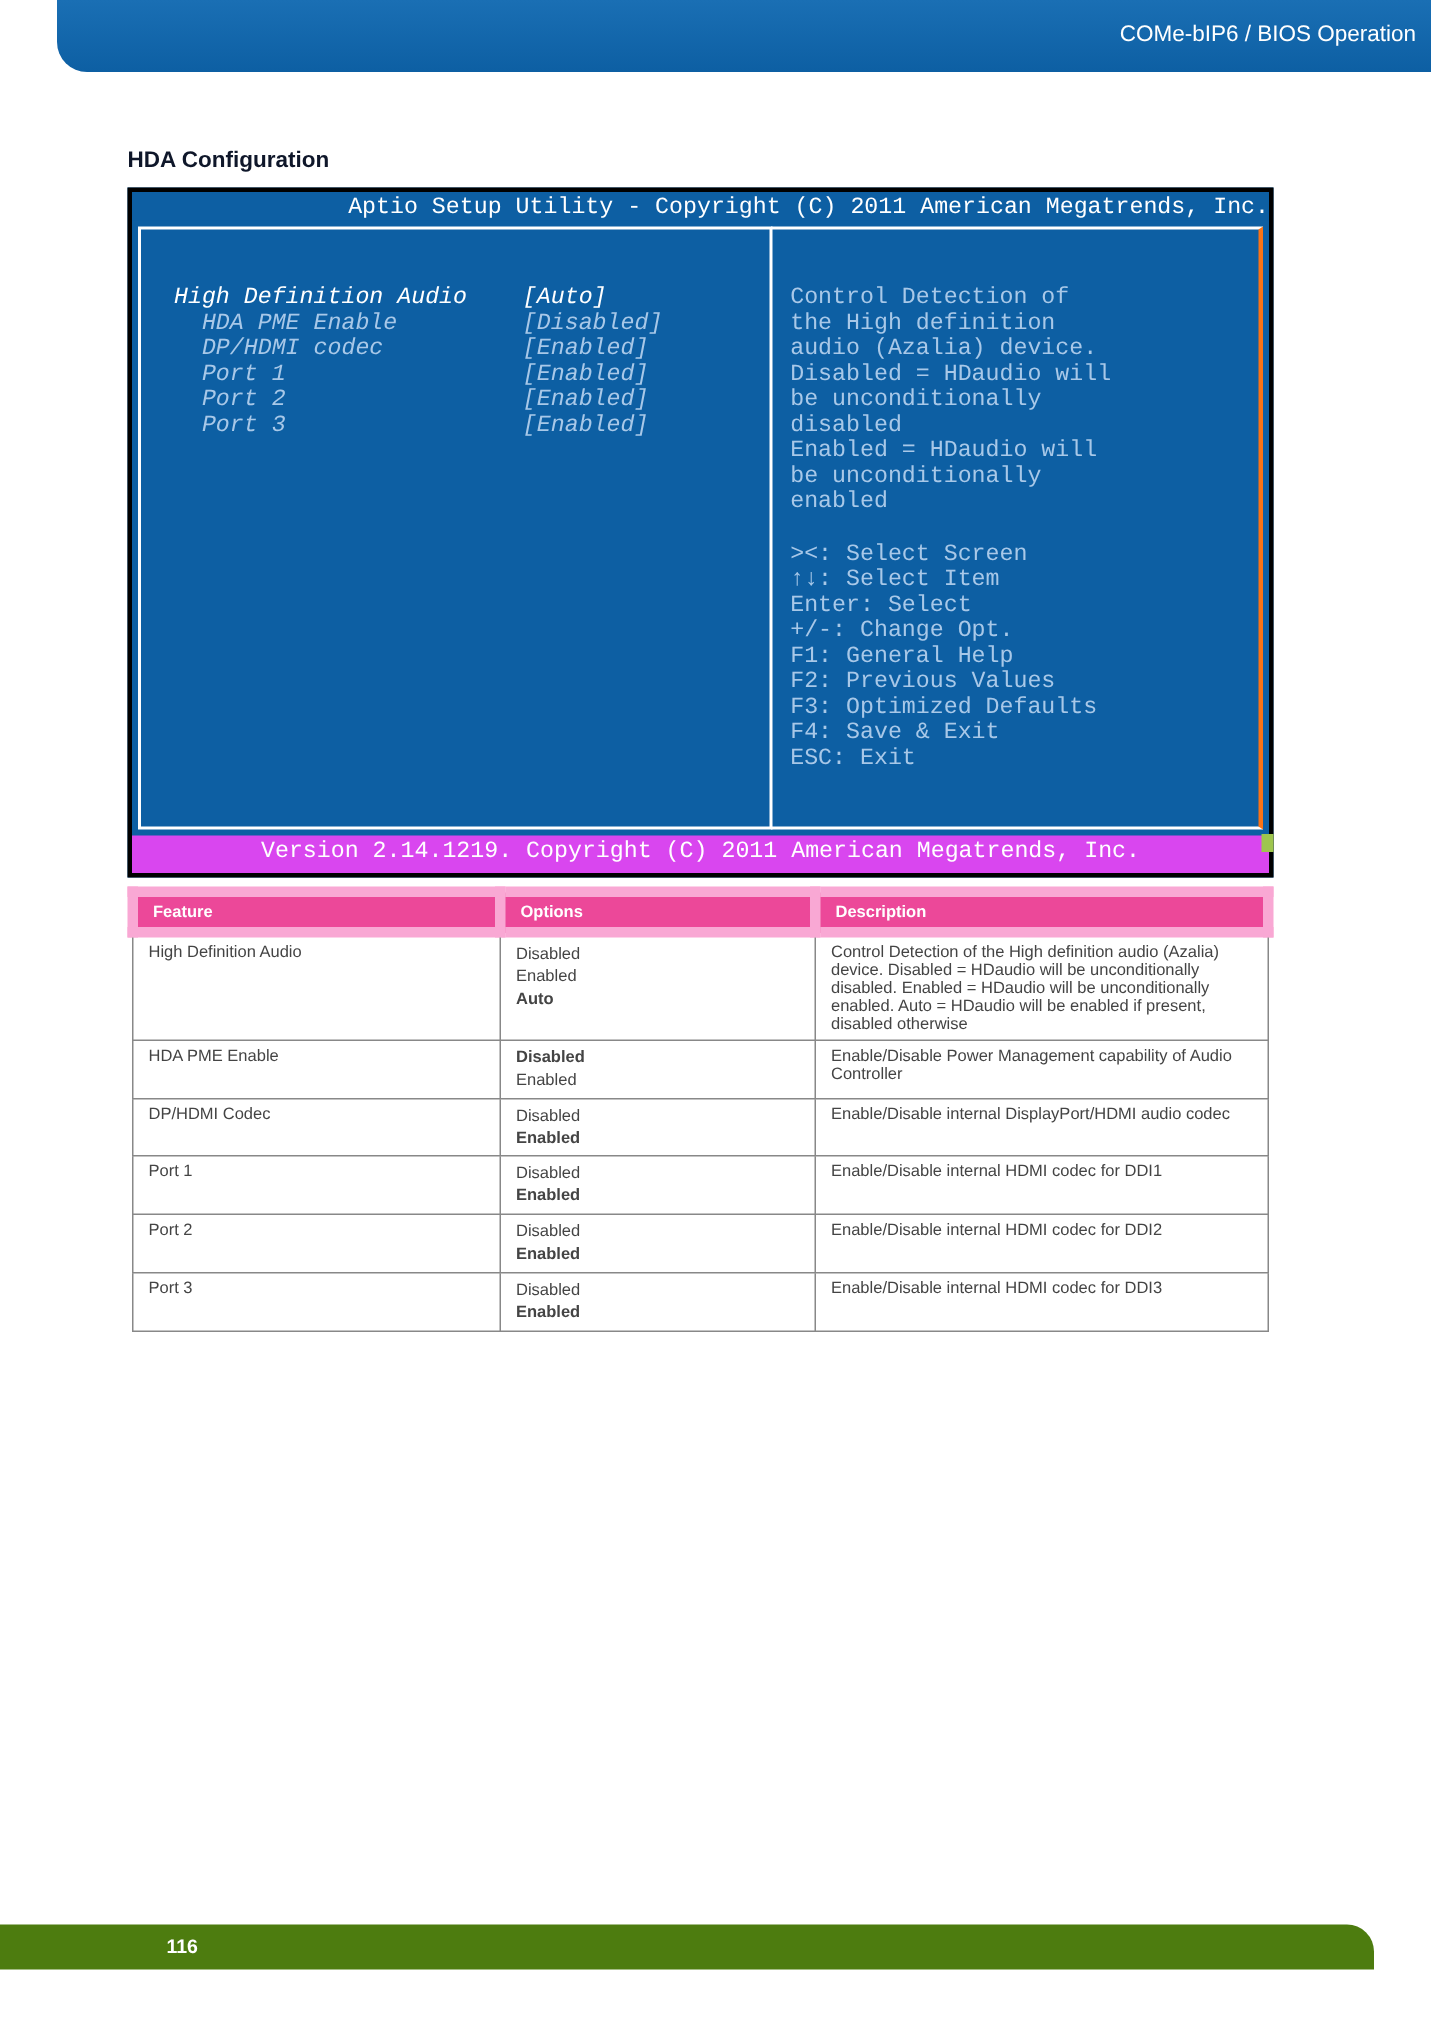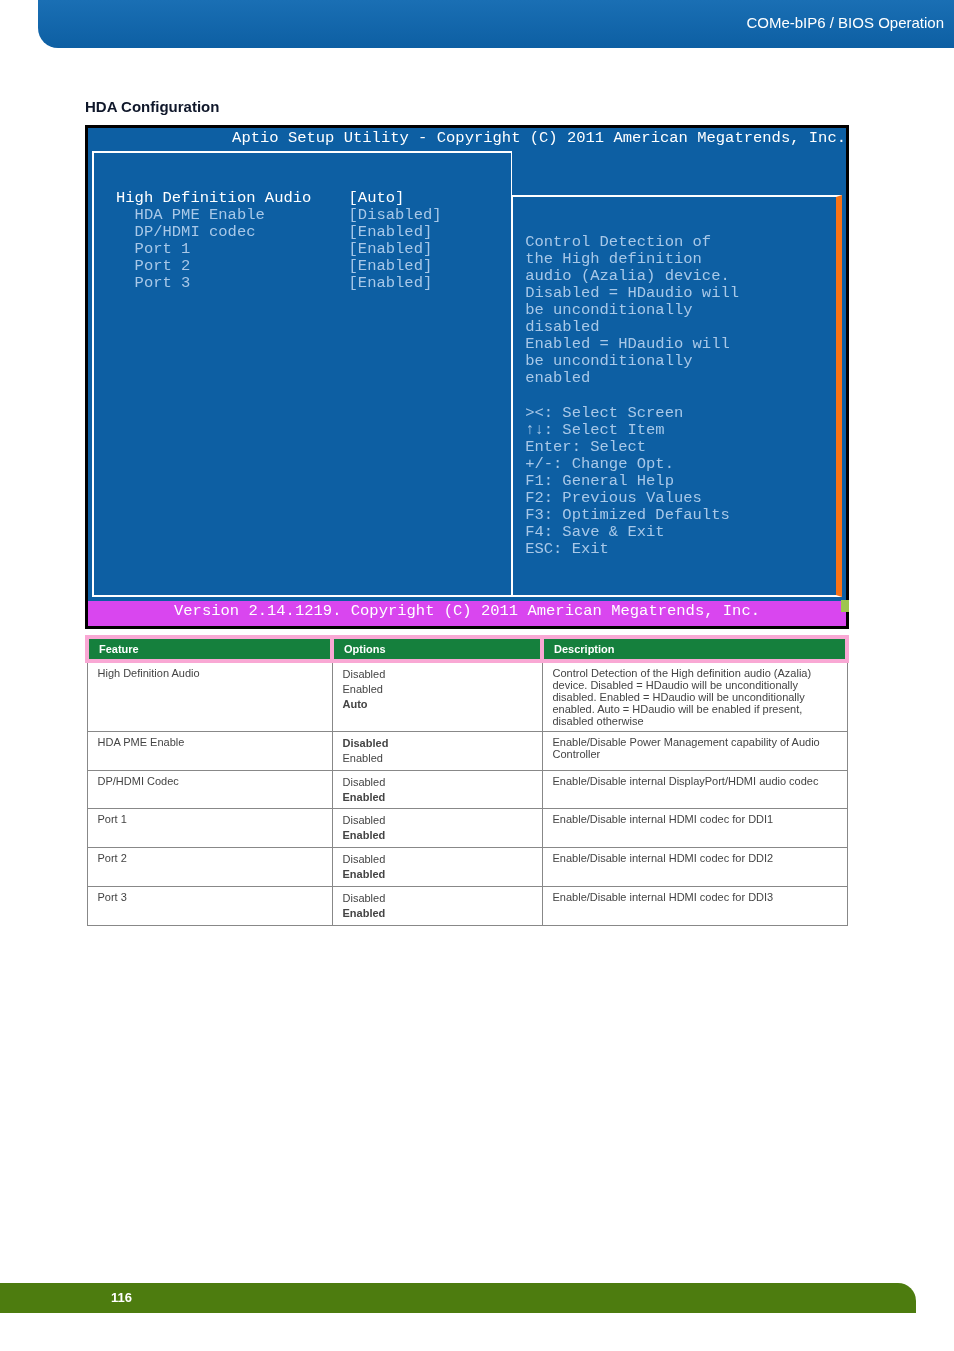--- a/index.html
+++ b/index.html
@@ -71,49 +71,48 @@
     padding: 20px 10px 20px 22px;
     white-space: pre;
     border-right: 1px solid #fff;
   }
   .bios-left .sub { color: #a8c8e8; }
   .bios-right {
     flex: 1;
     color: #a8c8e8;
     padding: 20px 10px 20px 12px;
     white-space: pre;
-    border-right: 6px solid #f97316;
+    border-right: 3px solid #f97316;
     border-left: 1px solid #fff;
-    margin-top: 44px;
   }
   .bios-bottom {
     background: #d946ef;
     color: #fff;
     text-align: center;
     padding: 2px 0 6px 0;
   }
   .corner-mark {
     position: absolute;
     background: #9ec54e;
     width: 8px;
     height: 12px;
   }
   .feature-table {
     width: 764px;
     border-collapse: collapse;
     font-size: 11px;
     margin-top: 6px;
   }
   .feature-table th {
-    background: #15803d;
+    background: #ec4899;
     color: #fff;
     text-align: left;
     font-weight: 600;
     padding: 4px 10px;
-    border: 4px solid #f9a8d4;
+    border: 7px solid #f9a8d4;
     margin-left: 23px;
   }
   .feature-table td {
     padding: 4px 10px;
     border: 1px solid #888;
     vertical-align: top;
     color: #444;
   }
   .feature-table td .opt-line { display: block; line-height: 1.35; }
   .bold { font-weight: 700; }
@@ -129,21 +128,21 @@
     background: #4d7c0f;
     border-top-right-radius: 18px;
     padding-left: 23px;
   }
   .page-num {
     color: #fff;
     font-weight: 700;
     font-size: 13px;
     padding: 7px 0 0 88px;
   }
-  .row-line { white-space: pre; }
+  .row-line { white-space: pre; font-style: italic; }
 </style>
 </head>
 <body>
 
 <div class="header-bar">
   <div class="header-text">COMe-bIP6 / BIOS Operation</div>
 </div>
 
 <div class="content">
   <div class="section-title">HDA Configuration</div>

